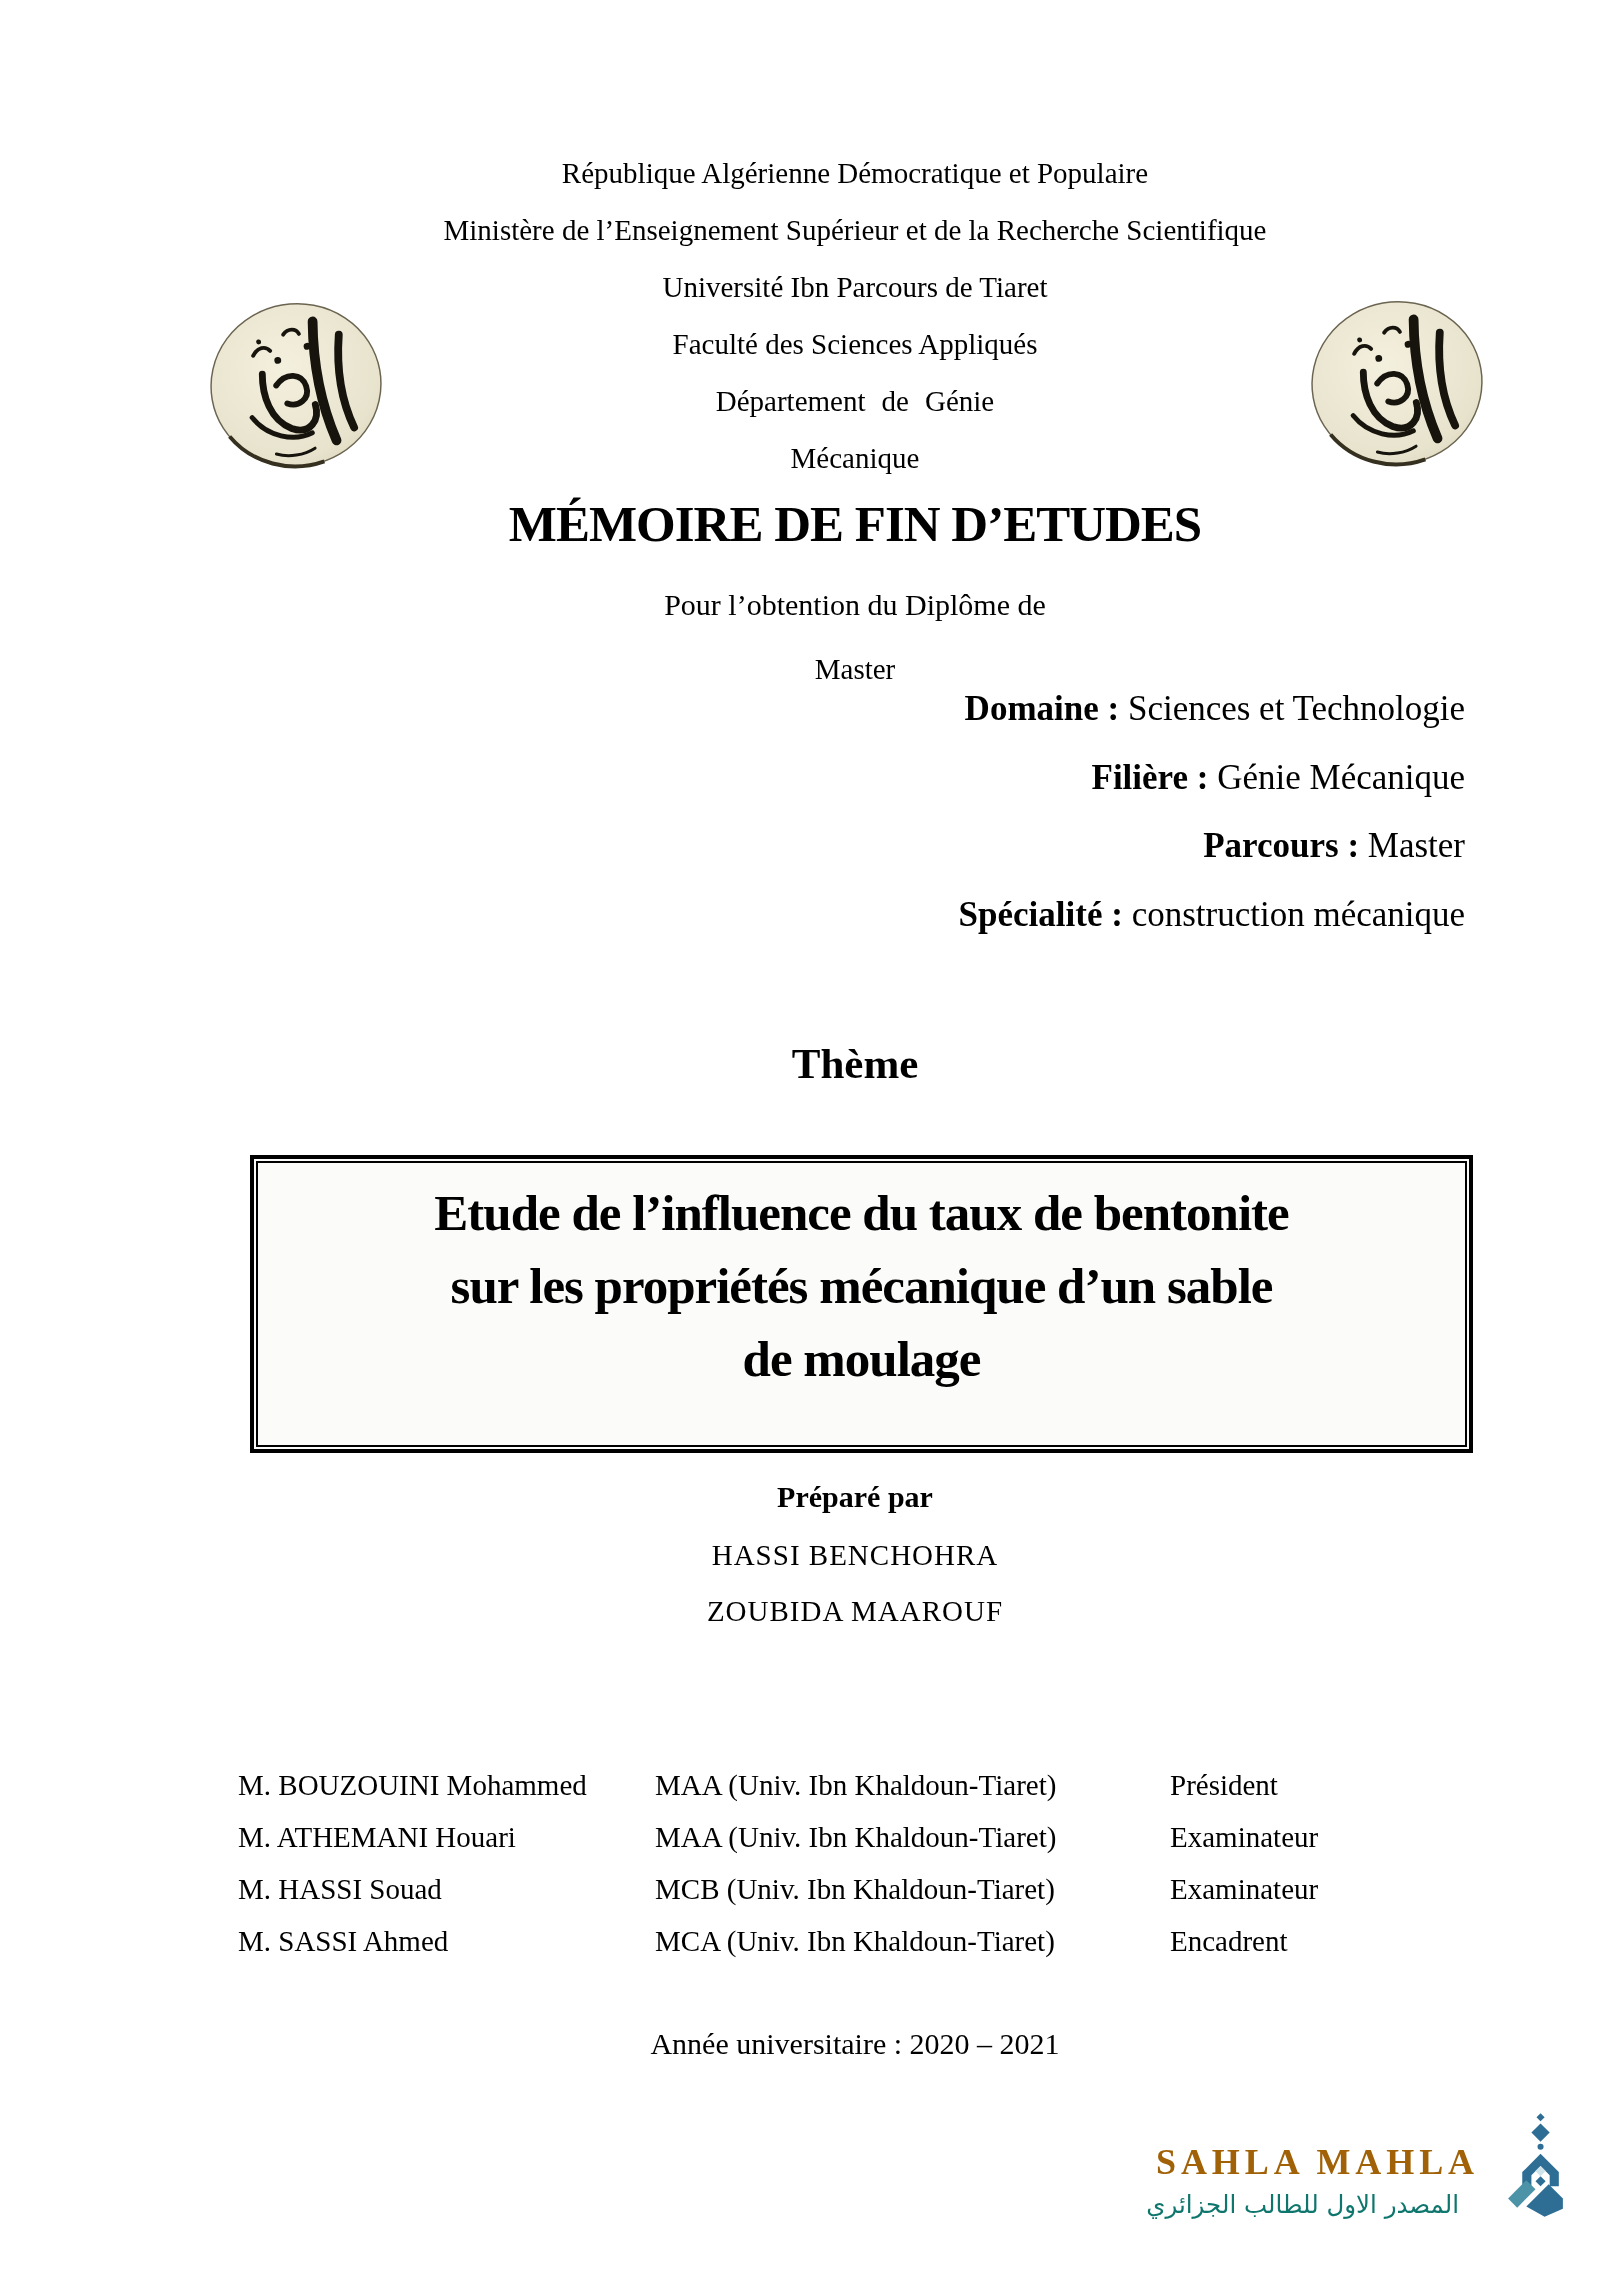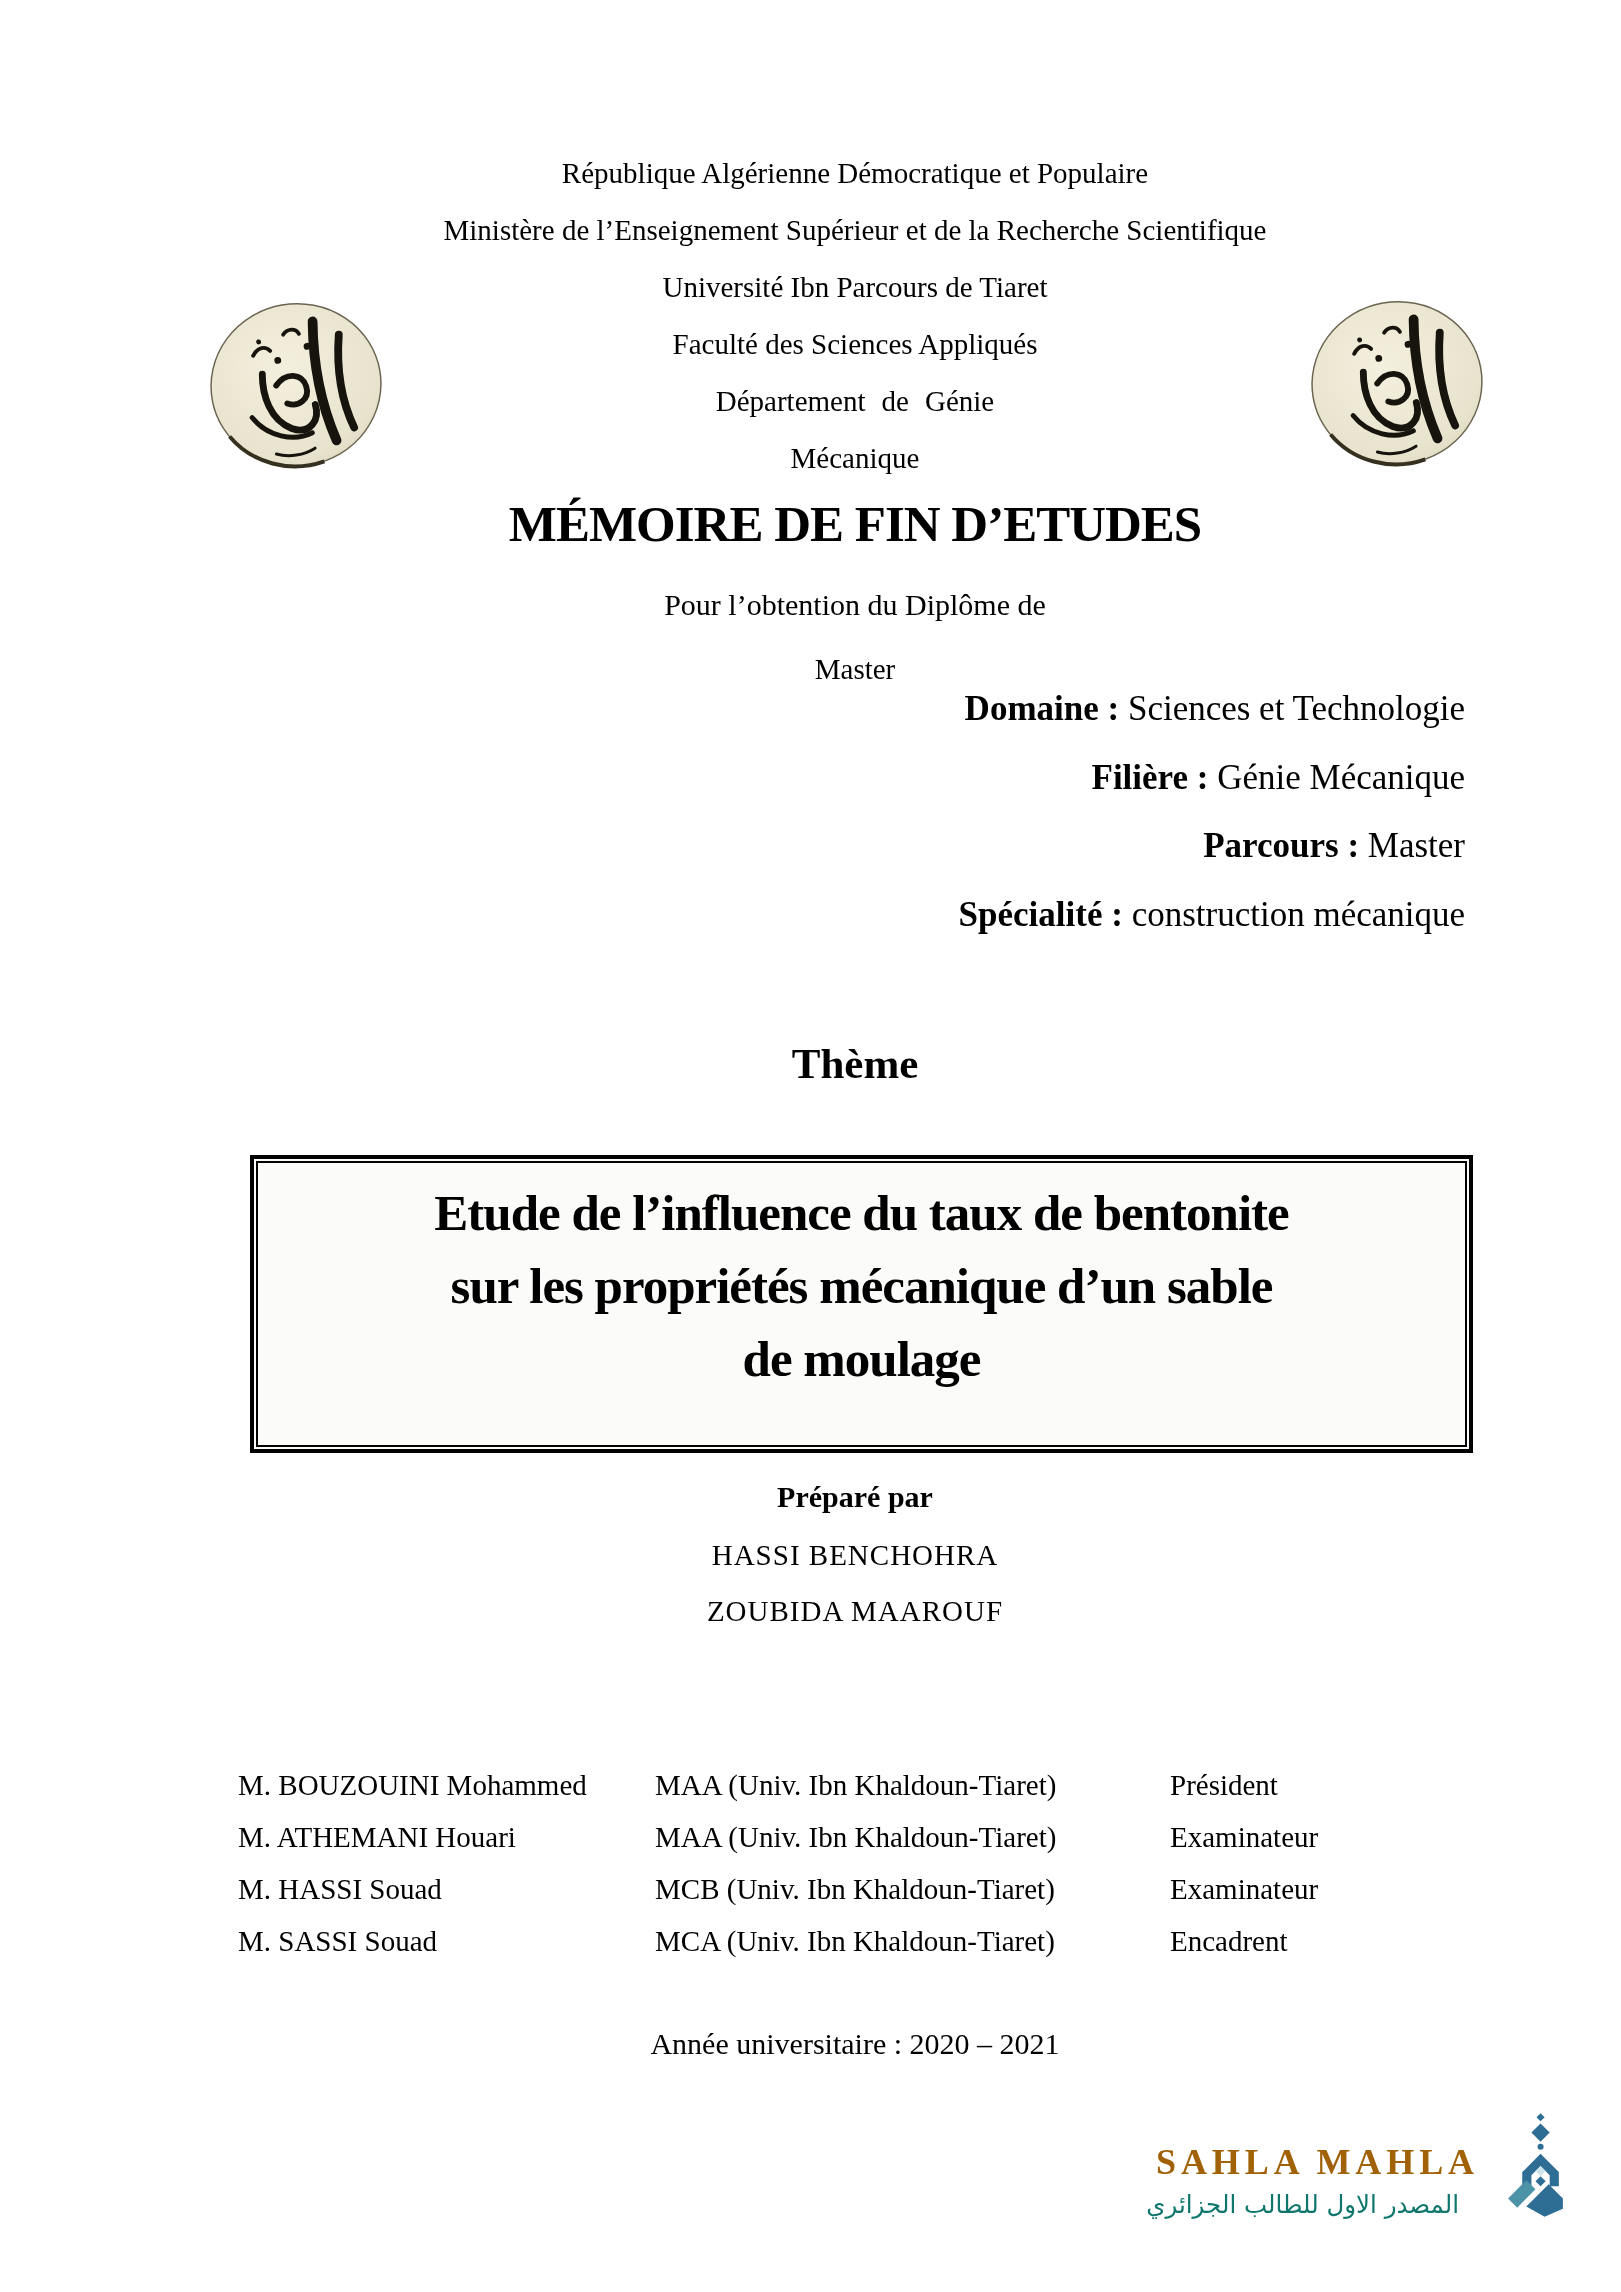--- a/index.html
+++ b/index.html
@@ -186,21 +186,21 @@
       <span class="jury-name">M. ATHEMANI Houari</span>
       <span class="jury-affil">MAA  (Univ. Ibn Khaldoun-Tiaret)</span>
       <span class="jury-role">Examinateur</span>
     </div>
     <div class="jury-row">
       <span class="jury-name">M. HASSI Souad</span>
       <span class="jury-affil">MCB  (Univ. Ibn Khaldoun-Tiaret)</span>
       <span class="jury-role">Examinateur</span>
     </div>
     <div class="jury-row">
-      <span class="jury-name">M. SASSI Souad</span>
+      <span class="jury-name">M. SASSI Ahmed</span>
       <span class="jury-affil">MCA  (Univ. Ibn Khaldoun-Tiaret)</span>
       <span class="jury-role">Encadrent</span>
     </div>
   </div>
 
   <div class="center-col academic-year">Année universitaire : 2020 – 2021</div>
 
   <div class="brand-text">SAHLA MAHLA</div>
   <div class="brand-tagline">المصدر الاول للطالب الجزائري</div>
   <svg class="brand-mark" viewBox="0 0 66 102">

